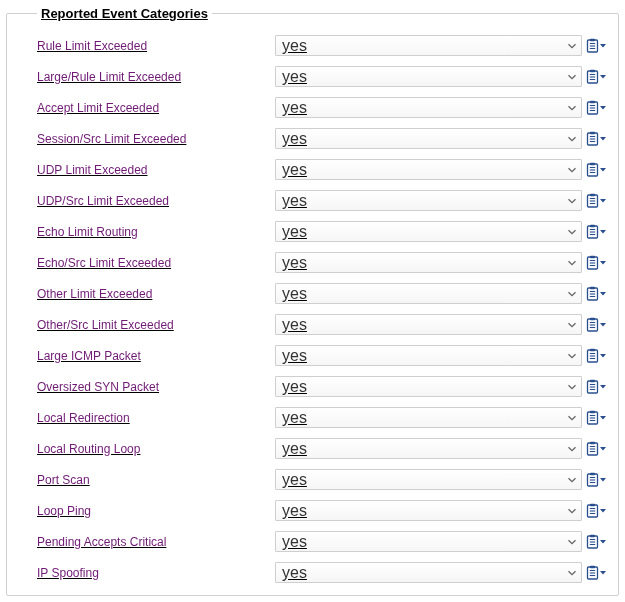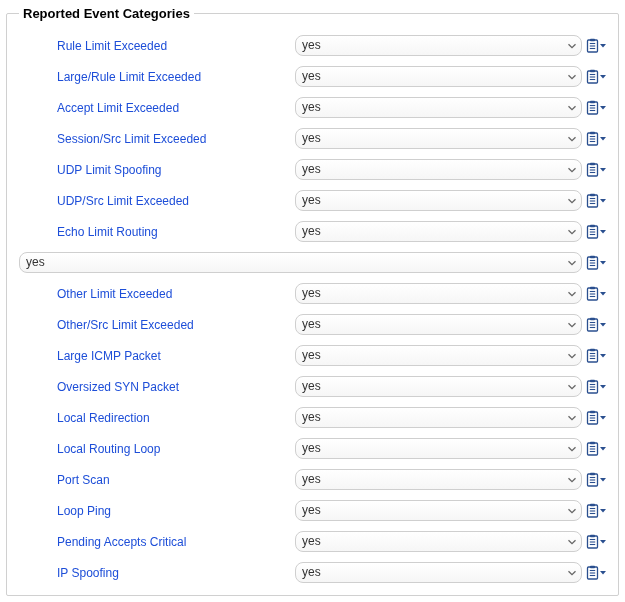--- a/index.html
+++ b/index.html
@@ -9,52 +9,52 @@
     font-family: Arial, Helvetica, sans-serif;
     font-size: 12px;
     background: #fff;
     color: #000;
     width: 625px;
   }
   fieldset {
     border: 1px solid #d0d0d0;
     border-radius: 2px;
     margin: 0;
-    padding: 8px 12px 12px 12px;
+    padding: 8px 12px 12px 30px;
+    text-decoration: underline;
   }
   legend {
     font-weight: bold;
     font-size: 13px;
     padding: 0 4px;
     color: #000;
   }
   .row {
     display: flex;
     align-items: center;
     margin-top: 10px;
   }
   .row:first-of-type { margin-top: 6px; }
   .label {
     flex: 0 0 238px;
     padding-right: 8px;
-    color: #1d4ed8;
-    margin-left: 38px;
+    color: #701a75;
   }
   .select-wrap {
     position: relative;
     flex: 1 1 auto;
   }
   .select {
     width: 100%;
     height: 21px;
     border: 1px solid #cfcfcf;
-    border-radius: 8px;
+    border-radius: 1px;
     background: linear-gradient(#ffffff, #f6f6f6);
     padding: 0 22px 0 6px;
-    font-size: 12px;
+    font-size: 16px;
     color: #333;
     line-height: 19px;
     cursor: pointer;
     overflow: hidden;
     white-space: nowrap;
   }
   .select-arrow {
     position: absolute;
     right: 0;
     top: 0;
@@ -191,21 +191,21 @@
 </svg>
           </span>
           <span class="icon-btn menu-arrow">
             <svg width="6" height="6" viewBox="0 0 6 6">
               <path d="M0 1 L3 4.4 L6 1 Z" fill="#2a4f8f"></path>
             </svg>
           </span>
         </div>
       </div>
       <div class="row">
-        <div class="label">UDP Limit Spoofing</div>
+        <div class="label">UDP Limit Exceeded</div>
         <div class="select-wrap">
           <div class="select">yes</div>
           <div class="select-arrow">
             <svg width="10" height="10" viewBox="0 0 10 10">
               <path d="M1.5 3.2 L5 6.7 L8.5 3.2" fill="none" stroke="#666" stroke-width="1.3"></path>
             </svg>
           </div>
         </div>
         <div class="actions">
           <span class="icon-btn clipboard-icon">
@@ -272,20 +272,21 @@
 </svg>
           </span>
           <span class="icon-btn menu-arrow">
             <svg width="6" height="6" viewBox="0 0 6 6">
               <path d="M0 1 L3 4.4 L6 1 Z" fill="#2a4f8f"></path>
             </svg>
           </span>
         </div>
       </div>
       <div class="row">
+        <div class="label">Echo/Src Limit Exceeded</div>
         <div class="select-wrap">
           <div class="select">yes</div>
           <div class="select-arrow">
             <svg width="10" height="10" viewBox="0 0 10 10">
               <path d="M1.5 3.2 L5 6.7 L8.5 3.2" fill="none" stroke="#666" stroke-width="1.3"></path>
             </svg>
           </div>
         </div>
         <div class="actions">
           <span class="icon-btn clipboard-icon">

